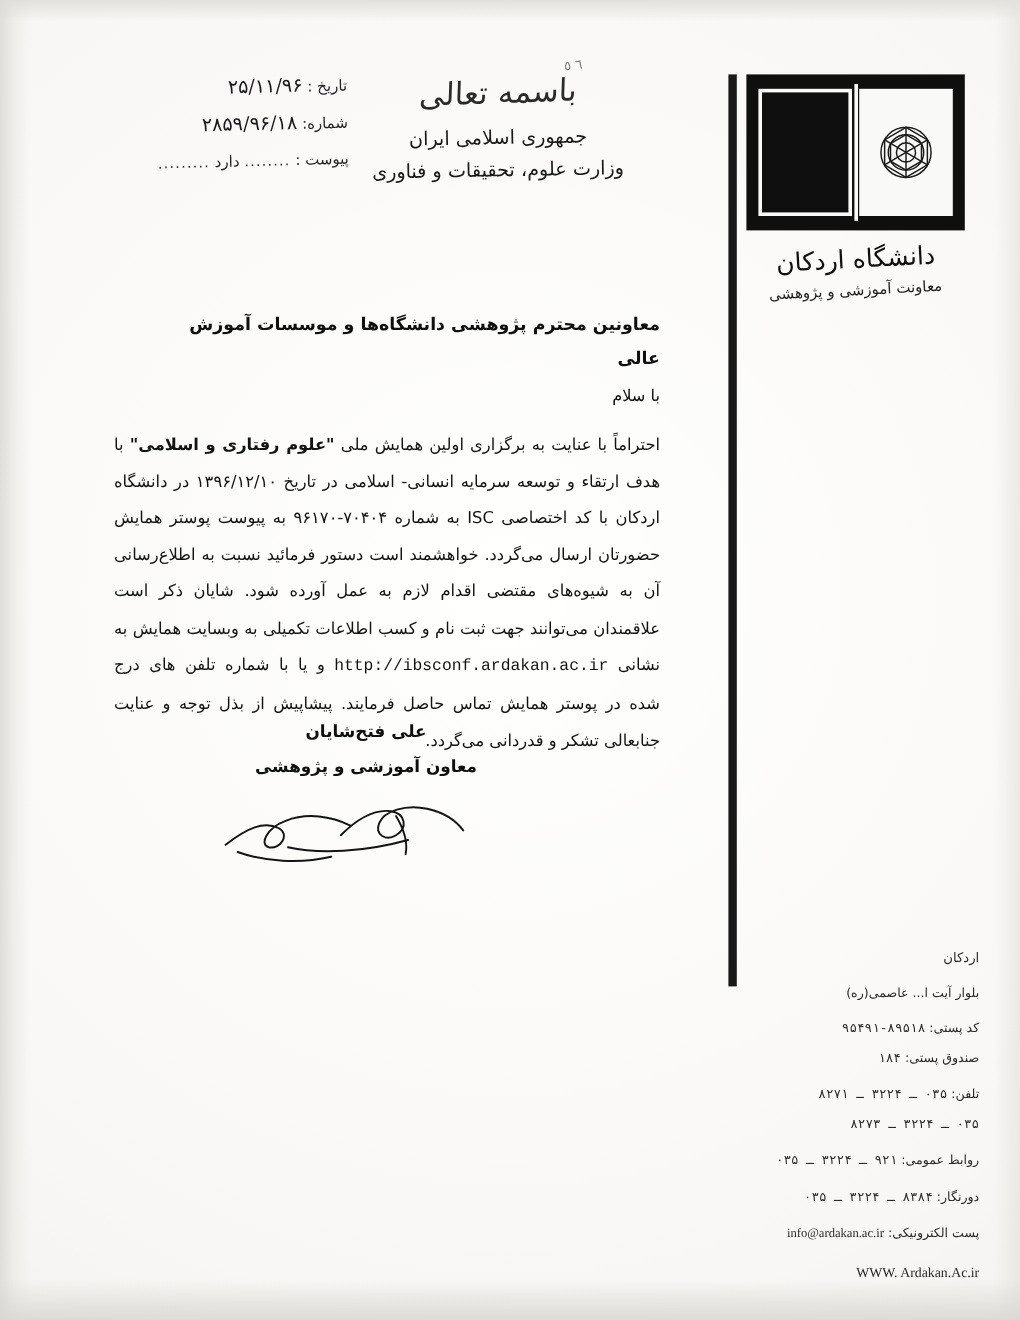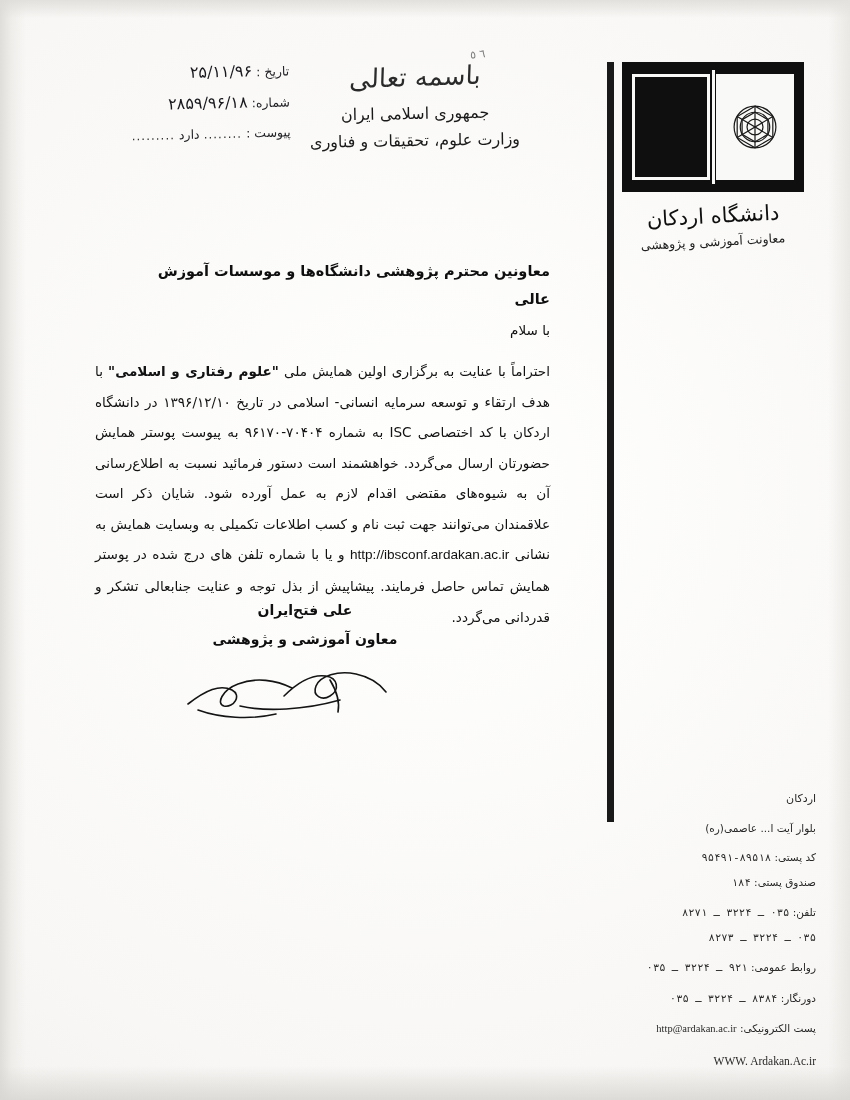--- a/index.html
+++ b/index.html
@@ -212,21 +212,21 @@
     font-size: 13.6px;
     line-height: 2.25;
     color: #141414;
     direction: rtl;
   }
   .body-text b { font-weight: bold; }
   .ltr {
     direction: ltr;
     unicode-bidi: embed;
     display: inline-block;
-    font-family: Liberation Sans, sans-serif;
+    font-family: Liberation Mono, monospace;
   }
 
   
   .sign-block {
     position: absolute;
     top: 596px;
     right: 430px;
     width: 230px;
     text-align: center;
     font-size: 14px;
@@ -344,21 +344,21 @@
   <div class="v-rule"></div>
 
   <div class="addressee">معاونین محترم پژوهشی دانشگاه‌ها و موسسات آموزش عالی</div>
   <div class="salutation">با سلام</div>
 
   <div class="body-text">
     <span>احتراماً با عنایت به برگزاری اولین همایش ملی </span><b>"علوم رفتاری و اسلامی"</b><span> با هدف ارتقاء و توسعه سرمایه انسانی- اسلامی در تاریخ ۱۳۹۶/۱۲/۱۰ در دانشگاه اردکان با کد اختصاصی ISC به شماره ۷۰۴۰۴-۹۶۱۷۰ به پیوست پوستر همایش حضورتان ارسال می‌گردد. خواهشمند است دستور فرمائید نسبت به اطلاع‌رسانی آن به شیوه‌های مقتضی اقدام لازم به عمل آورده شود. شایان ذکر است علاقمندان می‌توانند جهت ثبت نام و کسب اطلاعات تکمیلی به وبسایت همایش به نشانی </span><span class="ltr">http://ibsconf.ardakan.ac.ir</span><span> و یا با شماره تلفن های درج شده در پوستر همایش تماس حاصل فرمایند. پیشاپیش از بذل توجه و عنایت جنابعالی تشکر و قدردانی می‌گردد.</span>
   </div>
 
   <div class="sign-block">
-    <div>علی فتح‌ایران</div>
+    <div>علی فتح‌شایان</div>
     <div>معاون آموزشی و پژوهشی</div>
   </div>
 
   <svg class="signature-mark" viewBox="0 0 215 70">
     <g fill="none" stroke="#161616" stroke-width="1.6" stroke-linecap="round">
       <path d="M8,44 C26,30 40,24 52,30 C62,35 54,48 44,46 C36,44 42,30 58,24 C76,17 96,20 112,28"></path>
       <path d="M104,36 C118,22 132,14 146,16 C158,18 160,30 150,36 C142,41 132,36 136,26 C140,16 158,10 176,14 C190,17 200,24 206,32"></path>
       <path d="M60,46 C86,52 124,50 160,40"></path>
       <path d="M150,20 C156,30 160,42 158,52"></path>
       <path d="M18,50 C40,58 70,60 96,54"></path>
@@ -386,17 +386,17 @@
     <div class="fc-blk">
       <span>روابط عمومی:</span>
       <span class="num">۹۲۱ ـ ۳۲۲۴ ـ ۰۳۵</span>
     </div>
     <div class="fc-blk">
       <span>دورنگار:</span>
       <span class="num">۸۳۸۴ ـ ۳۲۲۴ ـ ۰۳۵</span>
     </div>
     <div class="fc-blk">
       <span>پست الکترونیکی:</span>
-      <span class="mail">http@ardakan.ac.ir</span>
+      <span class="mail">info@ardakan.ac.ir</span>
     </div>
     <div class="site">WWW. Ardakan.Ac.ir</div>
   </div>
 </div>
 
 </body></html>

